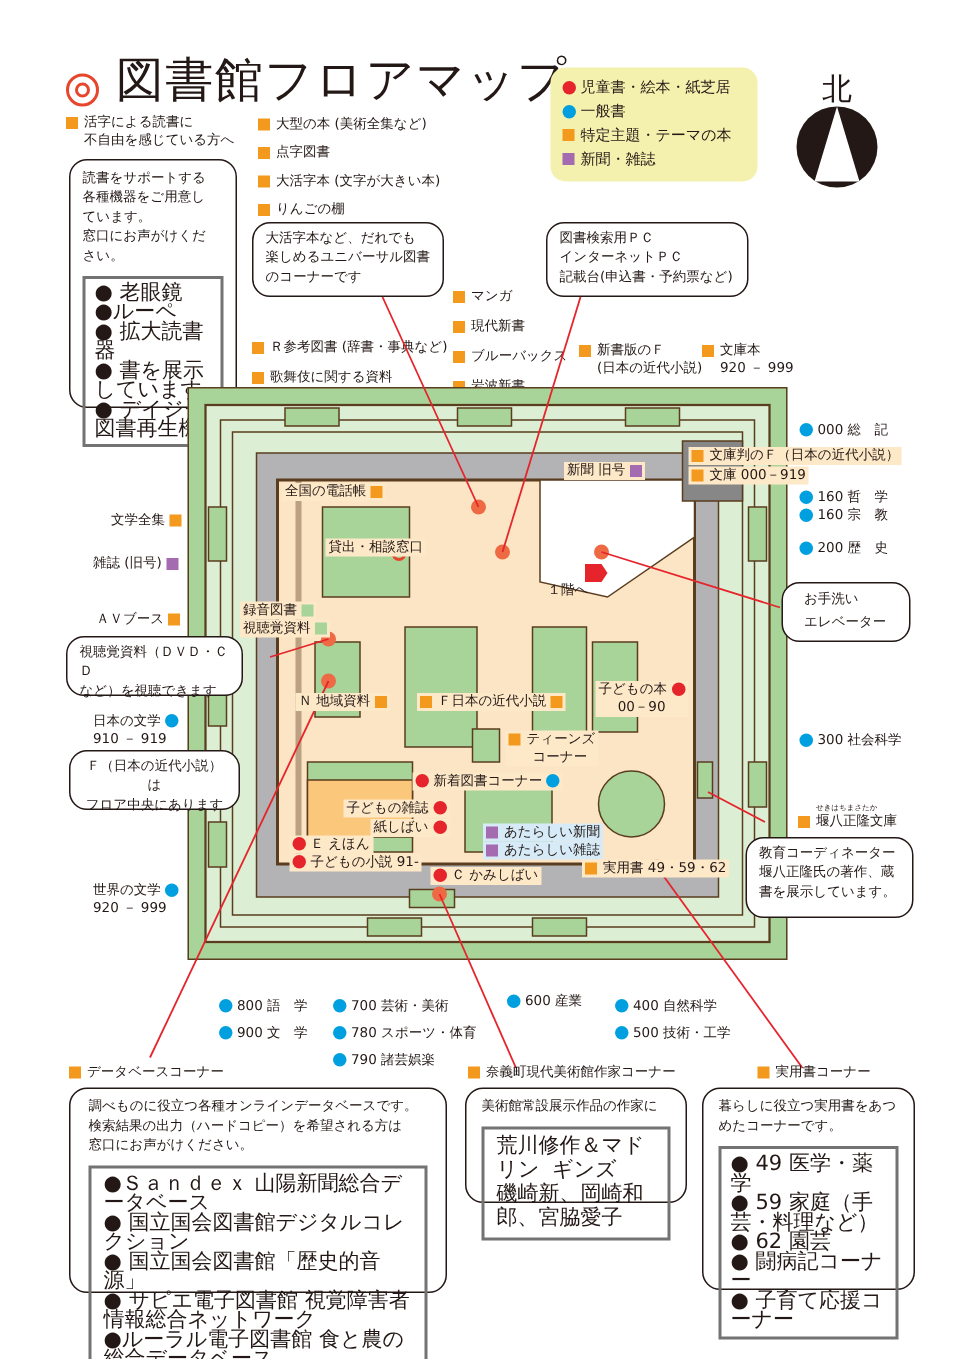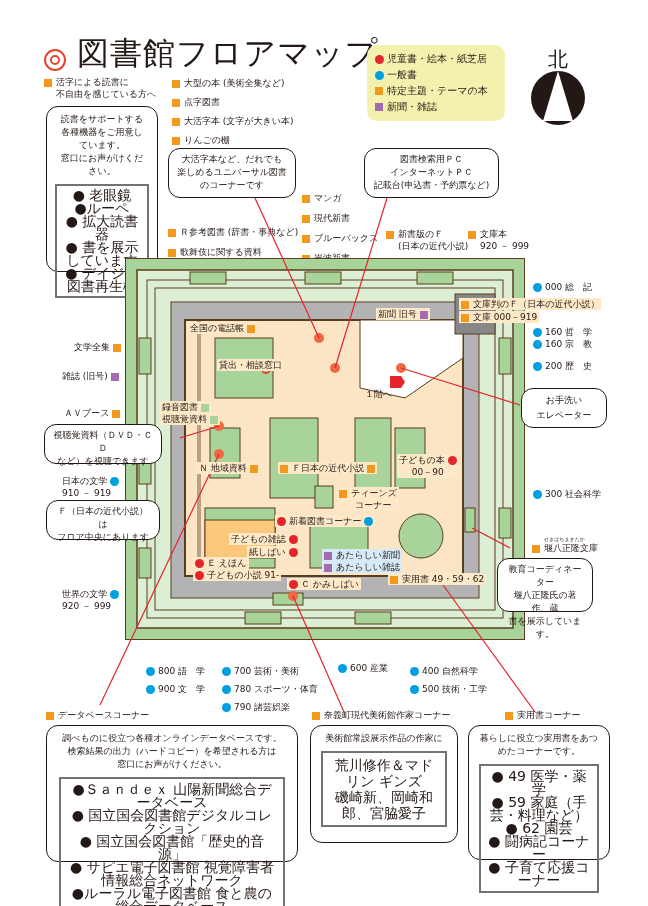--- a/index.html
+++ b/index.html
@@ -6,21 +6,21 @@
   body { width: 648px; height: 906px; background: #ffffff; position: relative; overflow: hidden;
          font-family: "DejaVu Sans", sans-serif; color: #231815; }
   .abs { position: absolute; }
   .sq { display: inline-block; width: 8px; height: 8px; background: #f39a1e; vertical-align: middle; margin-right: 4px; }
   .sq.purple { background: #a46bb0; }
   .sq.green { background: #a8d49a; }
   .dot { display: inline-block; width: 9px; height: 9px; border-radius: 50%; vertical-align: middle; margin-right: 3px; }
   .dot.red { background: #e5242b; }
   .dot.blue { background: #00a0e0; }
   .lbl { font-size: 9px; line-height: 12px; white-space: nowrap; }
-  .box { border: 1.5px solid #231815; border-radius: 12px; background: #fff; font-size: 9px; line-height: 13px; padding: 6px 8px; text-align: center; }
+  .box { border: 1.5px solid #231815; border-radius: 12px; background: #fff; font-size: 9px; line-height: 13px; padding: 6px 8px; }
   .inner { border: 2px solid #737373; padding: 4px 8px; margin-top: 6px; font-size: 14px; line-height: 13px; }
   .tag { background: #fde8c8; padding: 0 2px; font-size: 9px; line-height: 12px; white-space: nowrap; }
   .tag.blue { background: #d6ebf7; }
   .title { font-size: 32px; letter-spacing: 1px; }
   .legend { background: #f4f1ae; border-radius: 10px; padding: 6px 8px; font-size: 10px; line-height: 16px; }
 </style>
 </head>
 <body>
 
 <div class="abs" style="left:44px;top:32px;">
@@ -194,21 +194,21 @@
 <div class="abs lbl" style="left:533px;top:360px;"><span class="dot blue"></span><span>200 歴　史</span></div>
 <div class="abs box" style="left:521px;top:388px;width:86px;height:40px;padding:4px 14px;line-height:15px;">
   <div>お手洗い</div>
     <div>エレベーター</div>
 </div>
 <div class="abs lbl" style="left:533px;top:488px;"><span class="dot blue"></span><span>300 社会科学</span></div>
 <div class="abs" style="left:532px;top:536px;">
   <div style="font-size:5px;line-height:6px;padding-left:12px;">せきはちまさたか</div>
   <div class="lbl"><span class="sq"></span><span>堰八正隆文庫</span></div>
 </div>
-<div class="abs box" style="left:497px;top:558px;width:96px;height:54px;padding:4px 8px;">
+<div class="abs box" style="left:497px;top:558px;width:112px;height:54px;padding:4px 8px;">
   <div>教育コーディネーター</div>
     <div>堰八正隆氏の著作、蔵</div>
     <div>書を展示しています。</div>
 </div>
 
 <div class="abs lbl" style="left:74px;top:341px;"><span>文学全集</span> <span class="sq" style="margin:0;"></span></div>
 <div class="abs lbl" style="left:62px;top:370px;"><span>雑誌 (旧号)</span> <span class="sq purple" style="margin:0;"></span></div>
 <div class="abs lbl" style="left:64px;top:407px;"><span>ＡＶブース</span> <span class="sq" style="margin:0;"></span></div>
 <div class="abs box" style="left:44px;top:424px;width:118px;height:40px;padding:4px 8px;">
   <div>視聴覚資料（ＤＶＤ・ＣＤ</div>
@@ -250,23 +250,23 @@
   <div class="inner">
     <div>●Ｓａｎｄｅｘ 山陽新聞総合データベース</div>
       <div>● 国立国会図書館デジタルコレクション</div>
       <div>● 国立国会図書館「歴史的音源」</div>
     <div>● サピエ電子図書館 視覚障害者情報総合ネットワーク</div>
       <div>●ルーラル電子図書館 食と農の総合データベース</div>
   </div>
 </div>
 
 <div class="abs lbl" style="left:312px;top:709px;"><span class="sq"></span><span>奈義町現代美術館作家コーナー</span></div>
-<div class="abs box" style="left:310px;top:725px;width:148px;height:118px;padding:6px 10px;">
+<div class="abs box" style="left:310px;top:725px;width:148px;height:77px;padding:6px 10px;">
   <div>美術館常設展示作品の作家に</div>
-  <div class="inner" style="line-height:16px;">
+  <div class="inner" style="line-height:16px;font-family:Liberation Mono, monospace;">
     <div>荒川修作＆マドリン ギンズ</div>
       <div>磯崎新、岡崎和郎、宮脇愛子</div>
   </div>
 </div>
 
 <div class="abs lbl" style="left:505px;top:709px;"><span class="sq"></span><span>実用書コーナー</span></div>
 <div class="abs box" style="left:468px;top:725px;width:142px;height:135px;padding:6px 10px;">
   <div>暮らしに役立つ実用書をあつ</div>
     <div>めたコーナーです。</div>
   <div class="inner" style="padding:4px 6px;">

